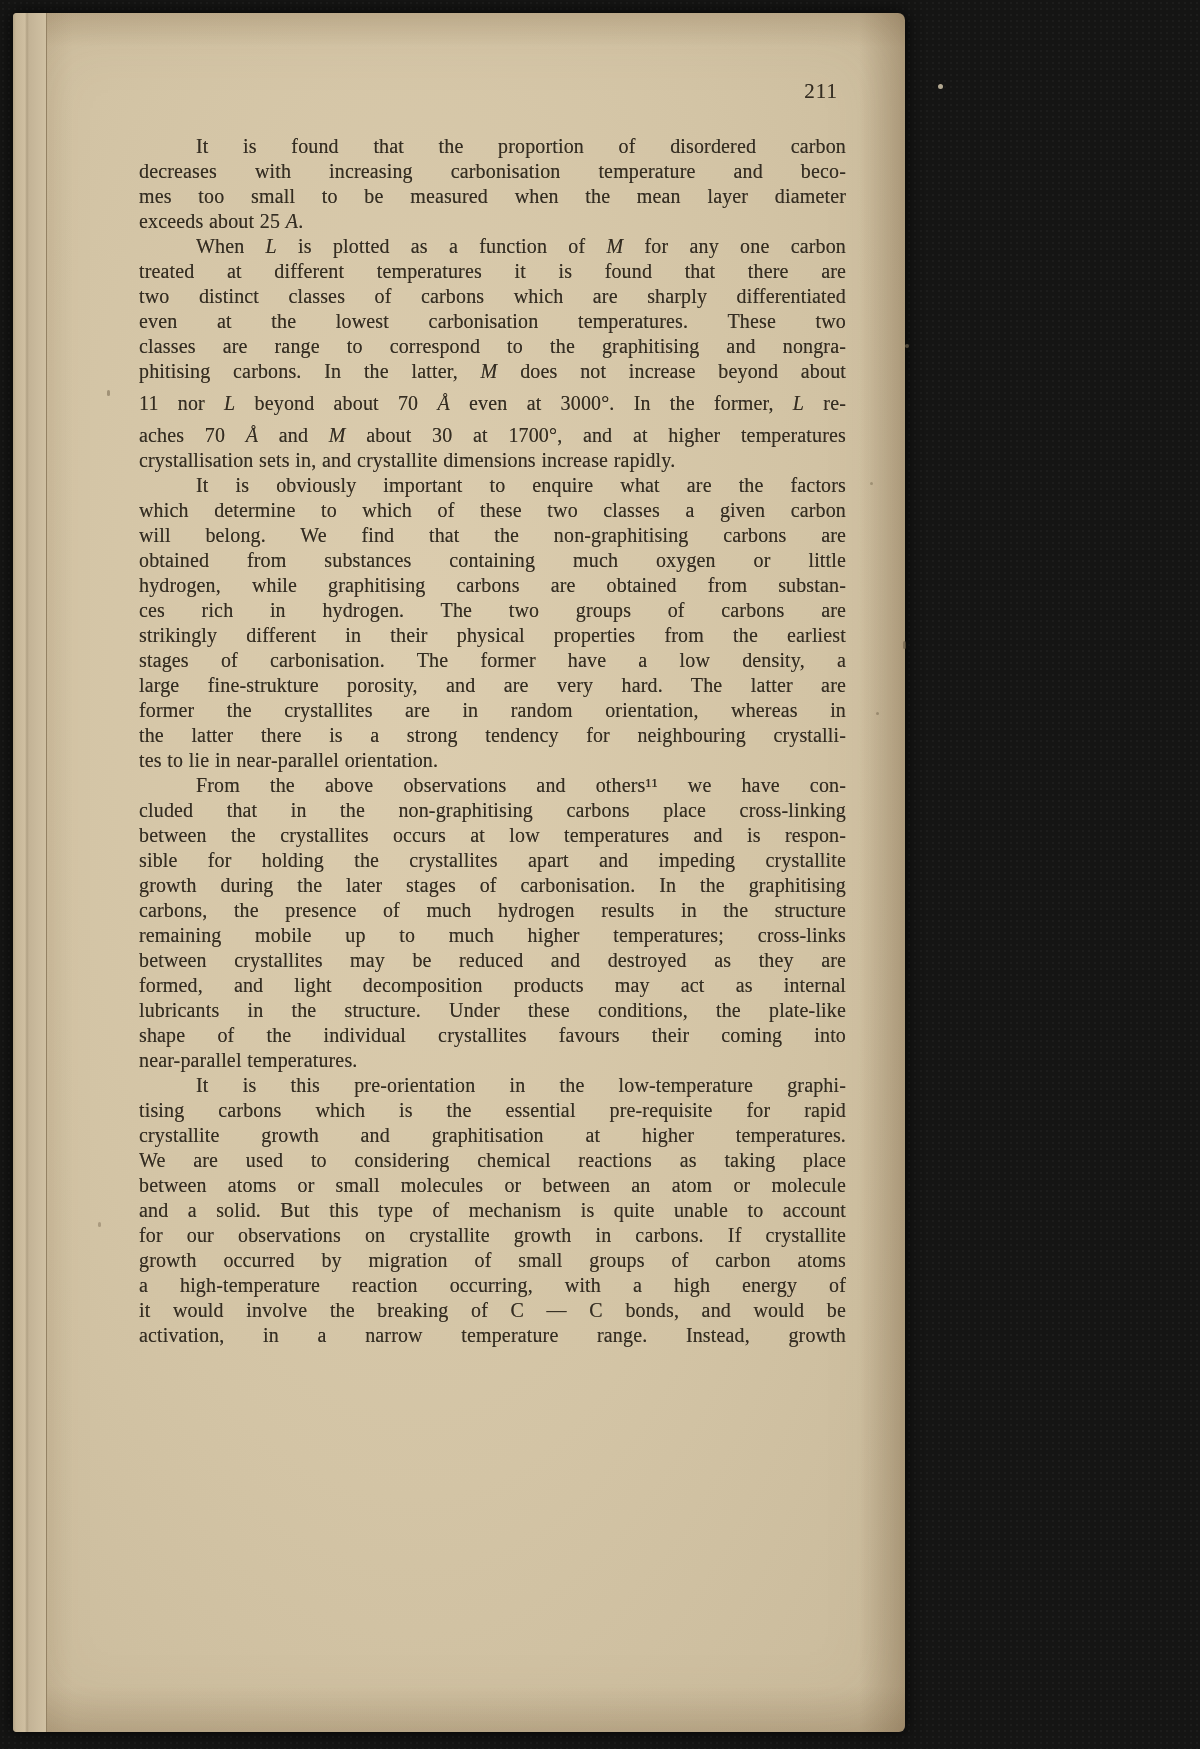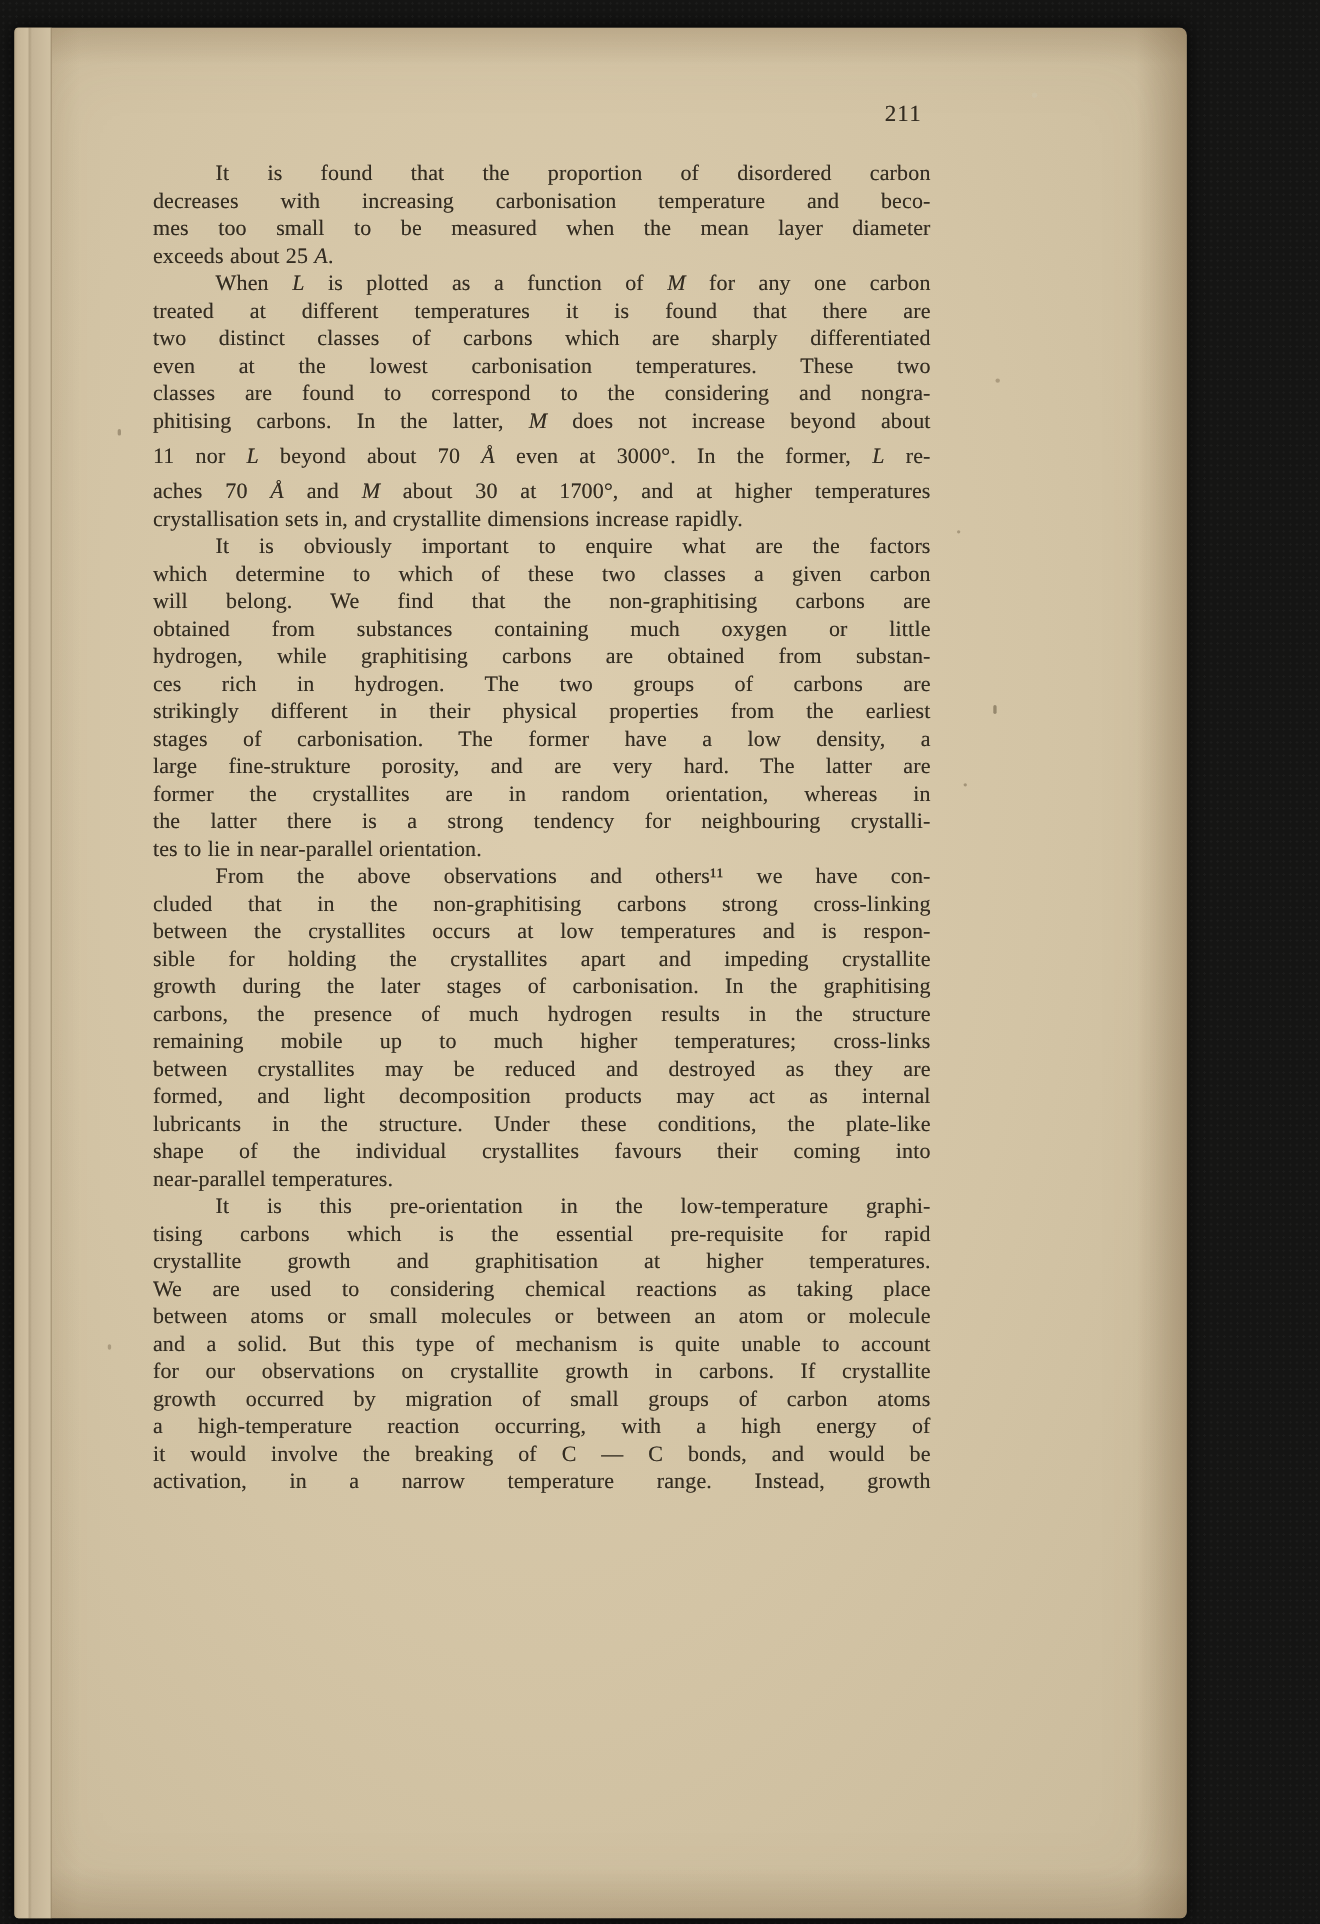--- a/index.html
+++ b/index.html
@@ -8,22 +8,22 @@
     width: 1200px;
     height: 1749px;
     overflow: hidden;
     background-color: #151514;
     background-image: radial-gradient(rgba(255,255,255,.035) 1px, transparent 1px);
     background-size: 6px 6px;
     font-family: "Liberation Serif", "DejaVu Serif", serif;
   }
   .paper {
     position: absolute;
-    left: 13px; top: 25px;
-    width: 1066px; height: 1719px;
+    left: 13px; top: 13px;
+    width: 892px; height: 1719px;
     border-radius: 4px 7px 6px 4px;
     background:
       linear-gradient(90deg, rgba(125,100,68,.25) 0px, rgba(125,100,68,0) 60px),
       linear-gradient(270deg, rgba(105,82,52,.30) 0px, rgba(105,82,52,0) 46px),
       linear-gradient(180deg, rgba(118,94,62,.20) 0px, rgba(118,94,62,0) 34px, rgba(118,94,62,0) calc(100% - 46px), rgba(118,94,62,.22) 100%),
       radial-gradient(ellipse at 45% 38%, var(--paper_light, #dccdaf) 0%, var(--paper, #d3c4a5) 55%, #c9ba9b 100%);
     box-shadow: 0 0 16px rgba(0,0,0,.85), inset 0 0 80px rgba(120,95,60,.18);
   }
   .gutter {
     position: absolute;
@@ -85,21 +85,21 @@
           <div class="line indent">It is found that the proportion of disordered carbon</div>
           <div class="line">decreases with increasing carbonisation temperature and beco-</div>
           <div class="line">mes too small to be measured when the mean layer diameter</div>
           <div class="line no-just">exceeds about 25 <i>A</i>.</div>
         </div>
         <div class="paragraph">
           <div class="line indent">When <i>L</i> is plotted as a function of <i>M</i> for any one carbon</div>
           <div class="line">treated at different temperatures it is found that there are</div>
           <div class="line">two distinct classes of carbons which are sharply differentiated</div>
           <div class="line">even at the lowest carbonisation temperatures. These two</div>
-          <div class="line">classes are found to correspond to the considering and nongra-</div>
+          <div class="line">classes are range to correspond to the graphitising and nongra-</div>
           <div class="line">phitising carbons. In the latter, <i>M</i> does not increase beyond about</div>
           <div class="line tall">11 nor <i>L</i> beyond about 70 <i>Å</i> even at 3000°. In the former, <i>L</i> re-</div>
           <div class="line tall">aches 70 <i>Å</i> and <i>M</i> about 30 at 1700°, and at higher temperatures</div>
           <div class="line no-just">crystallisation sets in, and crystallite dimensions increase rapidly.</div>
         </div>
         <div class="paragraph">
           <div class="line indent">It is obviously important to enquire what are the factors</div>
           <div class="line">which determine to which of these two classes a given carbon</div>
           <div class="line">will belong. We find that the non-graphitising carbons are</div>
           <div class="line">obtained from substances containing much oxygen or little</div>
@@ -107,21 +107,21 @@
           <div class="line">ces rich in hydrogen. The two groups of carbons are</div>
           <div class="line">strikingly different in their physical properties from the earliest</div>
           <div class="line">stages of carbonisation. The former have a low density, a</div>
           <div class="line">large fine-strukture porosity, and are very hard. The latter are</div>
           <div class="line">former the crystallites are in random orientation, whereas in</div>
           <div class="line">the latter there is a strong tendency for neighbouring crystalli-</div>
           <div class="line no-just">tes to lie in near-parallel orientation.</div>
         </div>
         <div class="paragraph">
           <div class="line indent">From the above observations and others¹¹ we have con-</div>
-          <div class="line">cluded that in the non-graphitising carbons strong cross-linking</div>
+          <div class="line">cluded that in the non-graphitising carbons place cross-linking</div>
           <div class="line">between the crystallites occurs at low temperatures and is respon-</div>
           <div class="line">sible for holding the crystallites apart and impeding crystallite</div>
           <div class="line">growth during the later stages of carbonisation. In the graphitising</div>
           <div class="line">carbons, the presence of much hydrogen results in the structure</div>
           <div class="line">remaining mobile up to much higher temperatures; cross-links</div>
           <div class="line">between crystallites may be reduced and destroyed as they are</div>
           <div class="line">formed, and light decomposition products may act as internal</div>
           <div class="line">lubricants in the structure. Under these conditions, the plate-like</div>
           <div class="line">shape of the individual crystallites favours their coming into</div>
           <div class="line no-just">near-parallel temperatures.</div>

